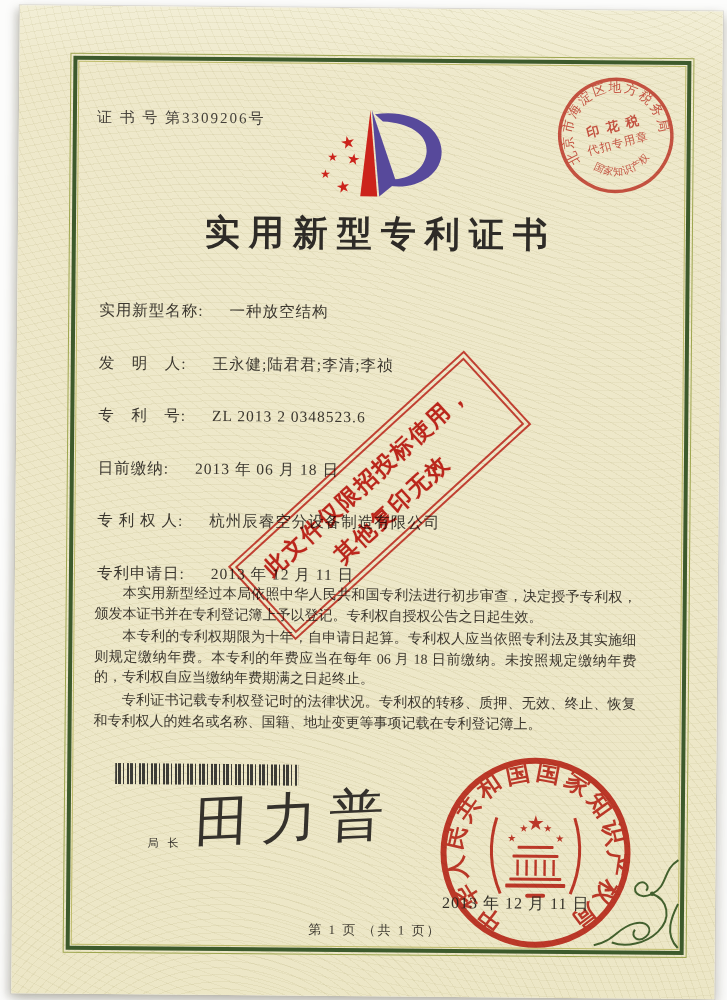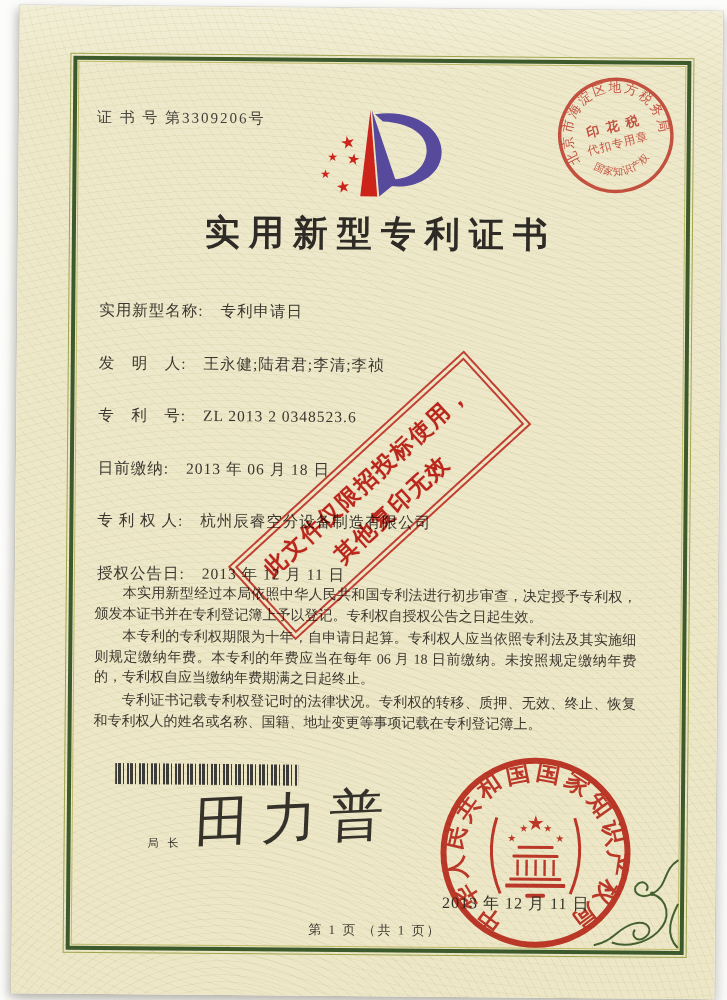--- a/index.html
+++ b/index.html
@@ -16,21 +16,21 @@
          box-shadow:0 0 0 1px rgba(190,186,170,.4), -4px 4px 10px rgba(140,138,125,.45), 4px 5px 12px rgba(140,138,125,.35);}
   .frame{position:absolute;left:54px;top:50px;width:618px;height:894px;box-sizing:border-box;
          border:4px solid #3d5a2c;}
   .frame::before{content:"";position:absolute;inset:-7px;border:1px solid #9ea64f;}
   .frame::after{content:"";position:absolute;inset:1px;border:1px solid #bdba68;}
   .abs{position:absolute;}
   .cert-number{left:78px;top:102px;font-size:15px;letter-spacing:2px;color:#45413a;}
   .title{left:54px;top:202px;width:618px;text-align:center;font-size:35px;font-weight:600;
          letter-spacing:9px;color:#2e2b27;}
   .field{left:82px;font-size:15.5px;letter-spacing:1px;white-space:nowrap;}
-  .field .lbl{margin-right:17px;}
+  .field .lbl{margin-right:26px;}
   .body-text{left:80px;top:577px;width:542px;font-size:14px;line-height:20.6px;
              text-align:justify;color:#3d382f;}
   .body-text p{margin:0 0 2px 0;text-indent:2em;}
   .barcode{left:102px;top:757px;width:183px;height:21px;opacity:.85;
     background:
       repeating-linear-gradient(90deg,#1d1d1d 0 1.5px,rgba(0,0,0,0) 1.5px 3px,#1d1d1d 3px 6px,rgba(0,0,0,0) 6px 7.5px,#1d1d1d 7.5px 8.5px,rgba(0,0,0,0) 8.5px 12px);}
   .sig-title{left:135px;top:829px;font-size:11px;letter-spacing:9px;color:#34302a;}
   .signature{left:182px;top:774px;font-size:55px;letter-spacing:12px;font-weight:500;color:#26231f;
              transform:rotate(-3deg) skewX(-5deg);opacity:.92;}
   .footer{left:54px;top:913px;width:618px;text-align:center;font-size:13px;letter-spacing:2px;color:#3e3a31;}
@@ -78,36 +78,36 @@
       <text font-size="10" fill="#c9352a" letter-spacing="0.5">
         <textPath href="#taxBottom" xlink:href="#taxBottom" startOffset="1">国家知识产权局</textPath>
       </text>
       <text x="63" y="58" font-size="13" font-weight="bold" fill="#c9352a" text-anchor="middle" letter-spacing="2">印 花 税</text>
       <text x="63" y="75" font-size="11.5" fill="#c9352a" text-anchor="middle" letter-spacing="1">代扣专用章</text>
     </svg>
 
     <div class="abs title">实用新型专利证书</div>
 
     <div class="abs field" style="top:294px">
-      <span class="lbl">实用新型名称:</span><span>专利申请日</span>
+      <span class="lbl">实用新型名称:</span><span>一种放空结构</span>
     </div>
     <div class="abs field" style="top:347px">
       <span class="lbl">发　明　人:</span><span>王永健;陆君君;李清;李祯</span>
     </div>
     <div class="abs field" style="top:399px">
       <span class="lbl">专　利　号:</span><span>ZL 2013 2 0348523.6</span>
     </div>
     <div class="abs field" style="top:452px">
       <span class="lbl">日前缴纳:</span><span>2013 年 06 月 18 日</span>
     </div>
     <div class="abs field" style="top:504px">
       <span class="lbl">专 利 权 人:</span><span>杭州辰睿空分设备制造有限公司</span>
     </div>
     <div class="abs field" style="top:557px">
-      <span class="lbl">授权公告日:</span><span>2013 年 12 月 11 日</span>
+      <span class="lbl">专利申请日:</span><span>2013 年 12 月 11 日</span>
     </div>
 
     <div class="abs body-text">
       <p>本实用新型经过本局依照中华人民共和国专利法进行初步审查，决定授予专利权，颁发本证书并在专利登记簿上予以登记。专利权自授权公告之日起生效。</p>
       <p>本专利的专利权期限为十年，自申请日起算。专利权人应当依照专利法及其实施细则规定缴纳年费。本专利的年费应当在每年 06 月 18 日前缴纳。未按照规定缴纳年费的，专利权自应当缴纳年费期满之日起终止。</p>
       <p>专利证书记载专利权登记时的法律状况。专利权的转移、质押、无效、终止、恢复和专利权人的姓名或名称、国籍、地址变更等事项记载在专利登记簿上。</p>
     </div>
 
     <div class="abs overlay-stamp">
       <div>此文件仅限招投标使用，</div>

